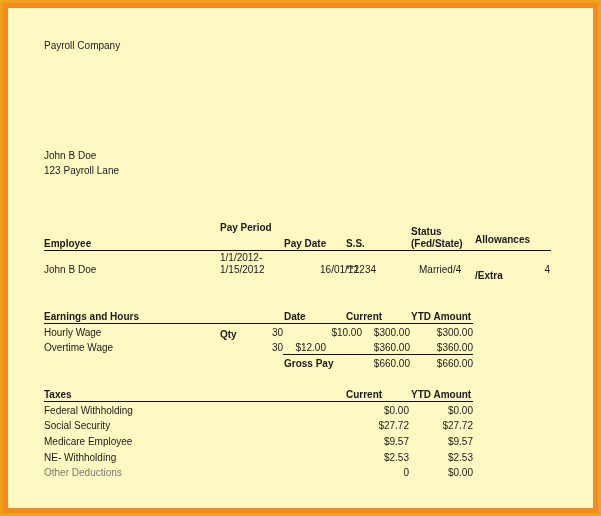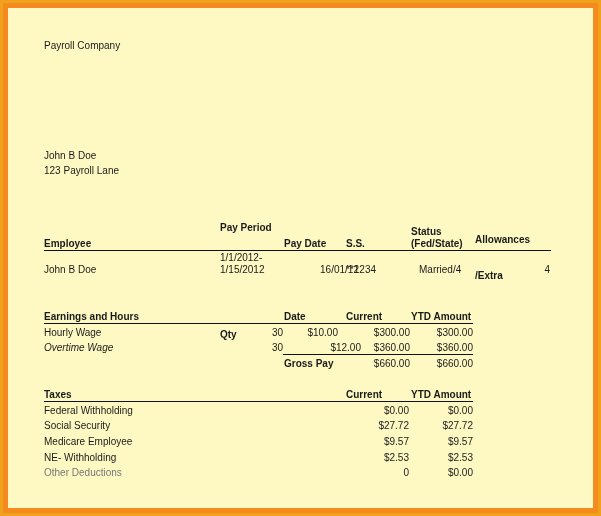--- a/index.html
+++ b/index.html
@@ -53,27 +53,27 @@
 
   <div class="t b" style="left:36px;top:303px;">Earnings and Hours</div>
   <div class="t b" style="left:212px;top:321px;">Qty</div>
   <div class="t b" style="left:276px;top:303px;">Date</div>
   <div class="t b" style="left:338px;top:303px;">Current</div>
   <div class="t b" style="left:403px;top:303px;">YTD Amount</div>
   <div class="line" style="left:36px;top:315px;width:429px;"></div>
 
   <div class="t" style="left:36px;top:319px;">Hourly Wage</div>
   <div class="t r" style="left:212px;top:319px;width:63px;">30</div>
-  <div class="t r" style="left:276px;top:319px;width:54px;">$10.00</div>
+  <div class="t r" style="left:276px;top:319px;width:78px;">$10.00</div>
   <div class="t r" style="left:338px;top:319px;width:64px;">$300.00</div>
   <div class="t r" style="left:403px;top:319px;width:62px;">$300.00</div>
 
-  <div class="t" style="left:36px;top:334px;font-style:italic;">Overtime Wage</div>
+  <div class="t" style="left:36px;top:334px;">Overtime Wage</div>
   <div class="t r" style="left:212px;top:334px;width:63px;">30</div>
-  <div class="t r" style="left:276px;top:334px;width:77px;">$12.00</div>
+  <div class="t r" style="left:276px;top:334px;width:42px;">$12.00</div>
   <div class="t r" style="left:338px;top:334px;width:64px;">$360.00</div>
   <div class="t r" style="left:403px;top:334px;width:62px;">$360.00</div>
 
   <div class="line" style="left:275px;top:346px;width:190px;"></div>
   <div class="t b" style="left:276px;top:350px;">Gross Pay</div>
   <div class="t r" style="left:338px;top:350px;width:64px;">$660.00</div>
   <div class="t r" style="left:403px;top:350px;width:62px;">$660.00</div>
 
   <div class="t b" style="left:36px;top:381px;">Taxes</div>
   <div class="t b" style="left:338px;top:381px;">Current</div>

